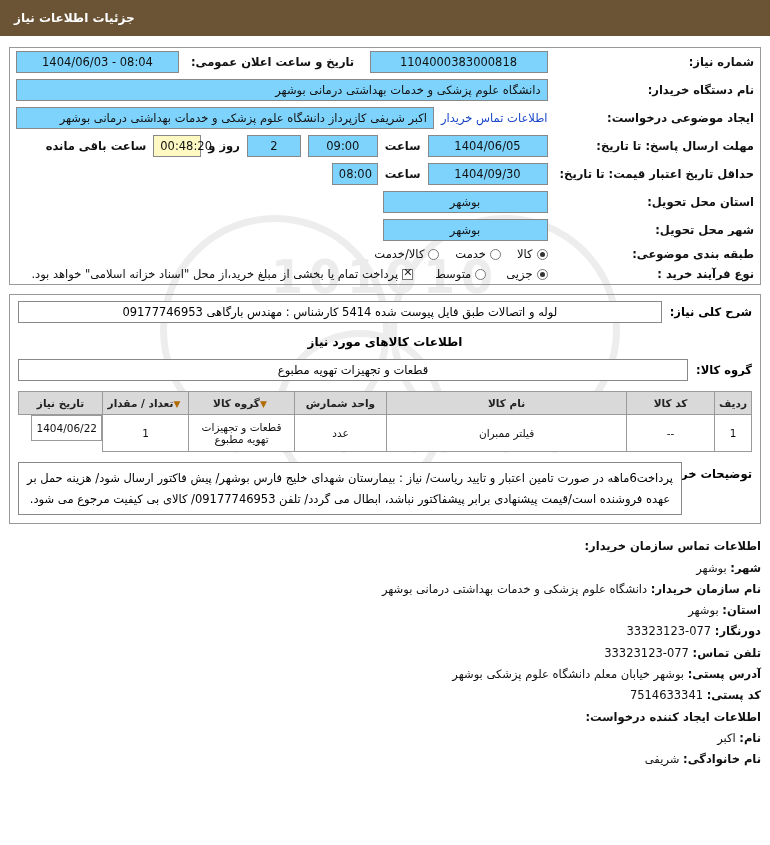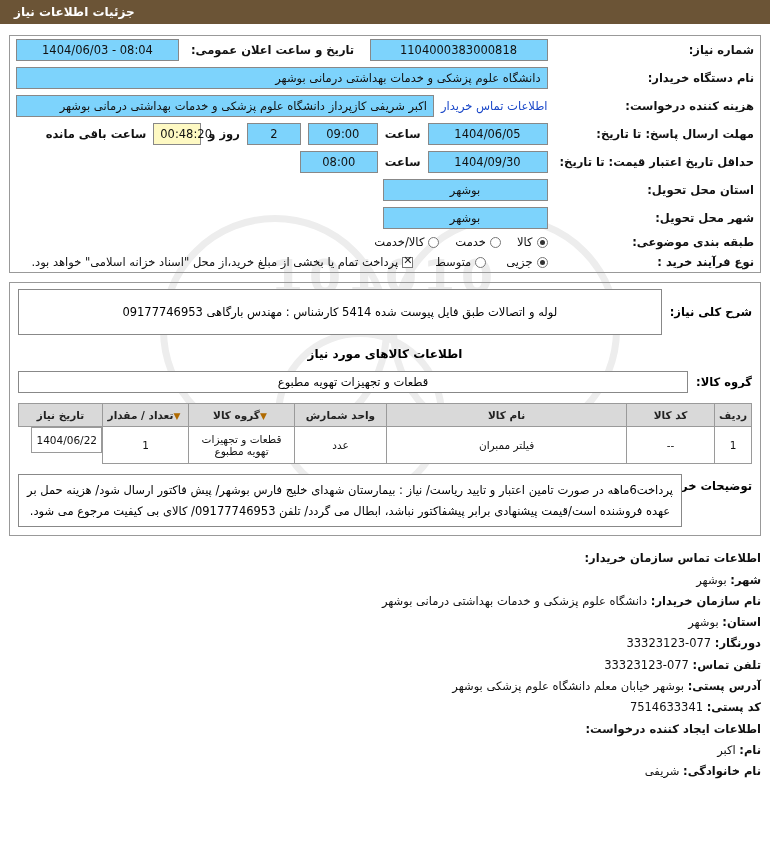--- a/index.html
+++ b/index.html
@@ -56,21 +56,21 @@
     border-radius: 50%;
   }
   .wm-c1 { width: 230px; height: 230px; top: 215px; left: 160px; }
   .wm-c2 { width: 230px; height: 230px; top: 215px; left: 390px; }
   .wm-c3 { width: 170px; height: 170px; top: 330px; left: 275px; }
 
   .layer { position: relative; z-index: 2; }
 
   
   .titlebar {
-    height: 24px;
+    height: 36px;
     background: #6b5436;
     color: #ffffff;
     display: flex;
     align-items: center;
     padding: 0 14px;
     font-size: 12px;
     font-weight: bold;
   }
   .titlebar .tb-title { margin-right: auto; }
 
@@ -138,21 +138,21 @@
   .cb.on::after {
     content: "\2715";
     position: absolute; top: -3px; left: 0px;
     font-size: 11px; color: #222; line-height: 11px;
   }
 
   
   .sec2 { padding: 6px 8px 8px 8px; }
   .row-sharh { display: flex; align-items: center; gap: 8px; }
   .row-sharh .box {
-    border: 1px solid #888; background: #fff; padding: 15px 8px;
+    border: 1px solid #888; background: #fff; padding: 3px 8px;
     font-size: 11.5px; flex: 1; text-align: center;
   }
 
   .section-title {
     text-align: center;
     font-weight: bold;
     font-size: 12px;
     margin: 12px 0 10px 0;
   }
 
@@ -242,21 +242,21 @@
             <span class="fld ltr">1404/06/03 - 08:04</span>
           </td>
         </tr>
         <tr>
           <td class="lbl">نام دستگاه خریدار:</td>
           <td colspan="3">
             <span class="fld rtlstart">دانشگاه علوم پزشکی و خدمات بهداشتی درمانی بوشهر</span>
           </td>
         </tr>
         <tr>
-          <td class="lbl">هزینه کننده درخواست:</td>
+          <td class="lbl">ایجاد موضوعی درخواست:</td>
           <td colspan="3">
             <div class="inline-row">
               <a class="link" href="#">اطلاعات تماس خریدار</a>
               <span class="fld rtlstart" style="flex:1">اکبر شریفی کازپرداز دانشگاه علوم پزشکی و خدمات بهداشتی درمانی بوشهر</span>
             </div>
           </td>
         </tr>
         <tr>
           <td class="lbl">مهلت ارسال پاسخ: تا تاریخ:</td>
           <td colspan="3">
@@ -270,21 +270,21 @@
               <span class="sub-lbl">ساعت باقی مانده</span>
             </div>
           </td>
         </tr>
         <tr>
           <td class="lbl">حداقل تاریخ اعتبار قیمت: تا تاریخ:</td>
           <td colspan="3">
             <div class="inline-row">
               <span class="fld ltr" style="width:120px">1404/09/30</span>
               <span class="sub-lbl">ساعت</span>
-              <span class="fld ltr" style="width:78px">08:00</span>
+              <span class="fld ltr" style="width:46px">08:00</span>
             </div>
           </td>
         </tr>
         <tr>
           <td class="lbl">استان محل تحویل:</td>
           <td colspan="3">
             <span class="fld" style="width:165px">بوشهر</span>
           </td>
         </tr>
         <tr>

